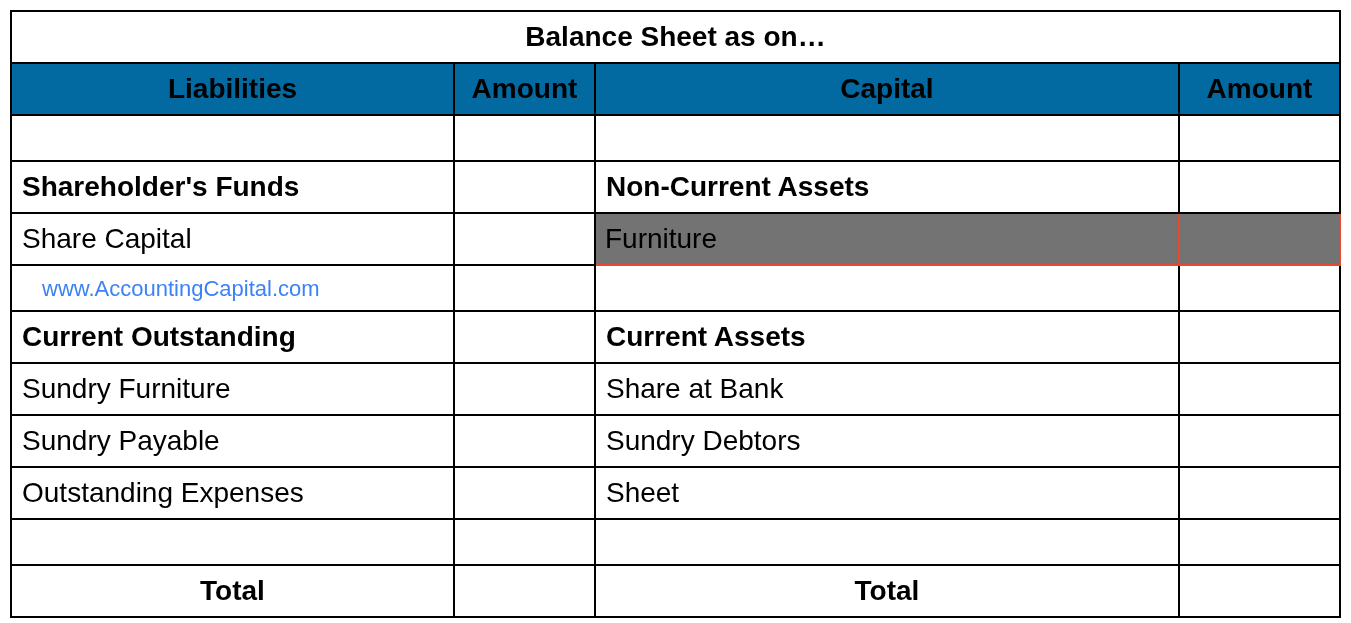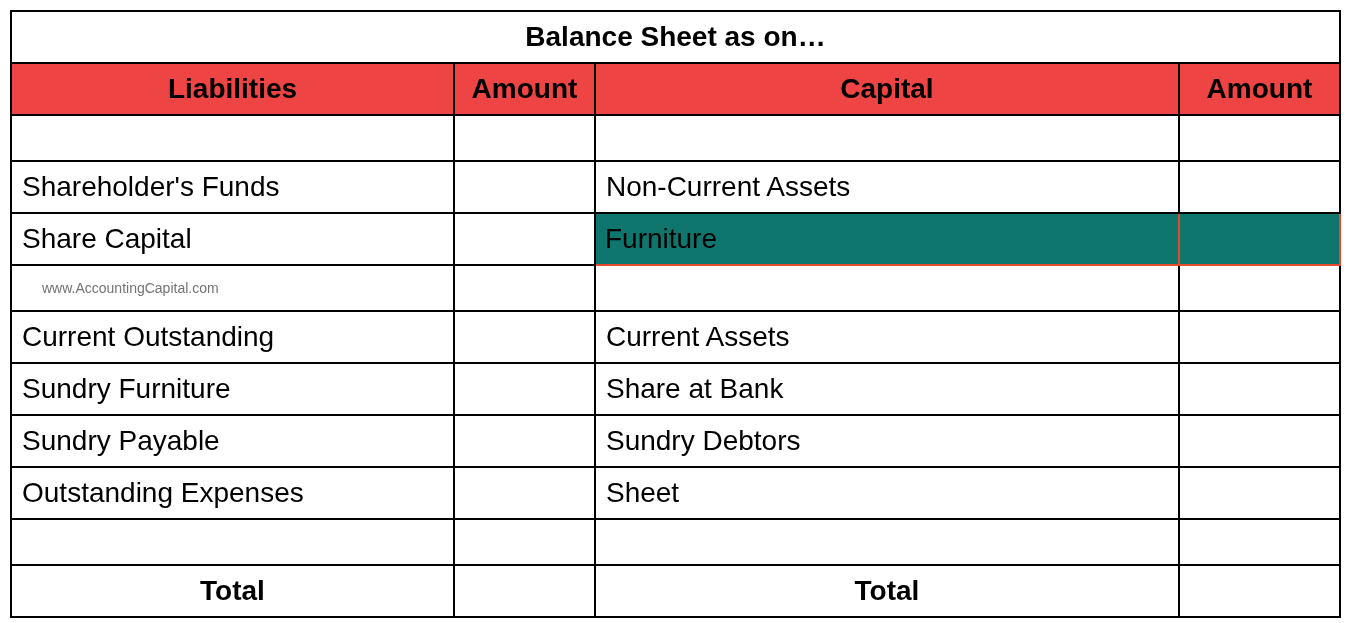--- a/index.html
+++ b/index.html
@@ -22,37 +22,37 @@
       text-align: left;
       height: 46px;
       vertical-align: middle;
     }
     .title-row td {
       text-align: center;
       font-weight: bold;
       border-radius: 25px;
     }
     .header-row td {
-      background: #ef4444;
+      background: #0369a1;
       text-align: center;
       font-weight: bold;
     }
-    .bold { font-weight: normal; }
+    .bold { font-weight: bold; }
     .total-row td {
       text-align: center;
       font-weight: bold;
     }
     .highlight {
-      background: #0f766e;
+      background: #737373;
       border: 2px solid #e6492c !important;
       padding-left: 9px;
     }
     .watermark {
-      color: #737373;
-      font-size: 14px;
+      color: #3b82f6;
+      font-size: 22px;
       padding-left: 30px;
     }
     .col-liab { width: 440px; }
     .col-amt1 { width: 140px; }
     .col-assets { width: 580px; }
     .col-amt2 { width: 160px; }
     .total-row .col-amt1,
     .total-row .col-amt2 {
       text-align: left;
     }

